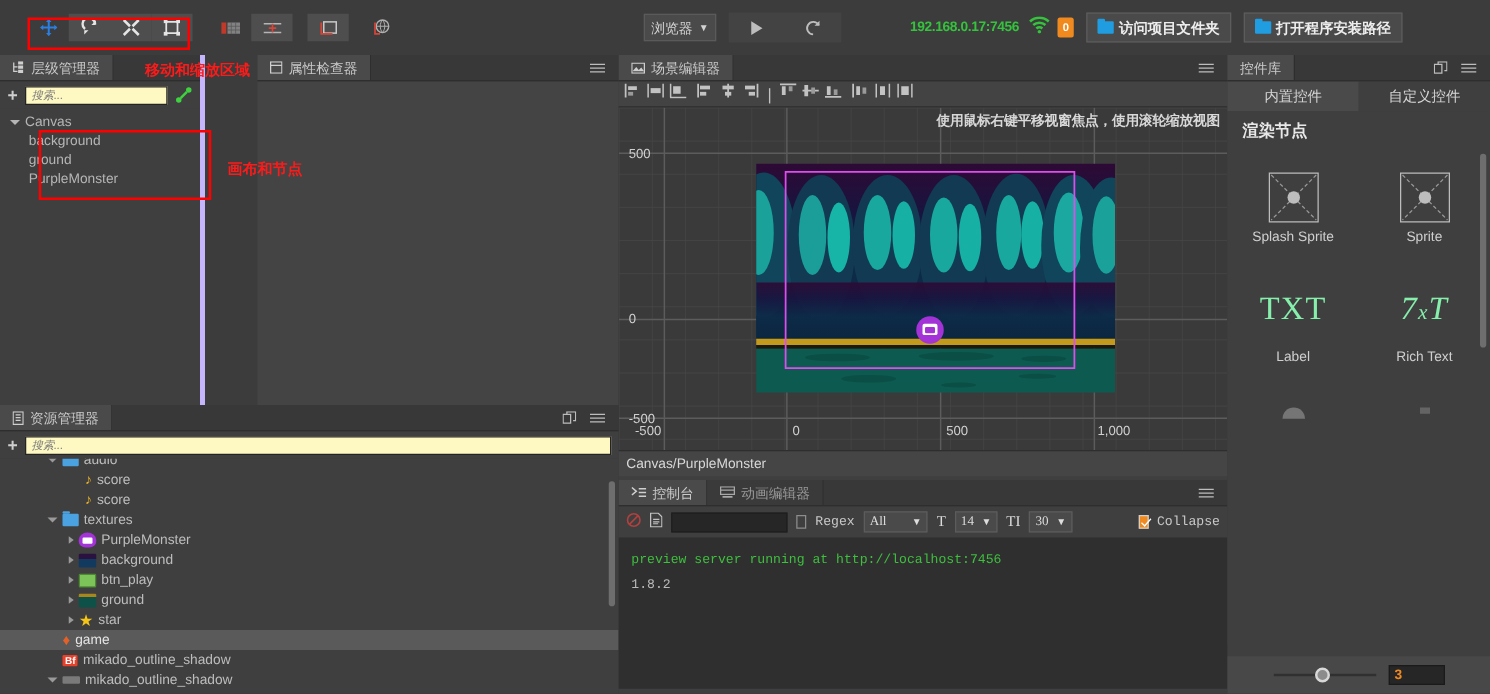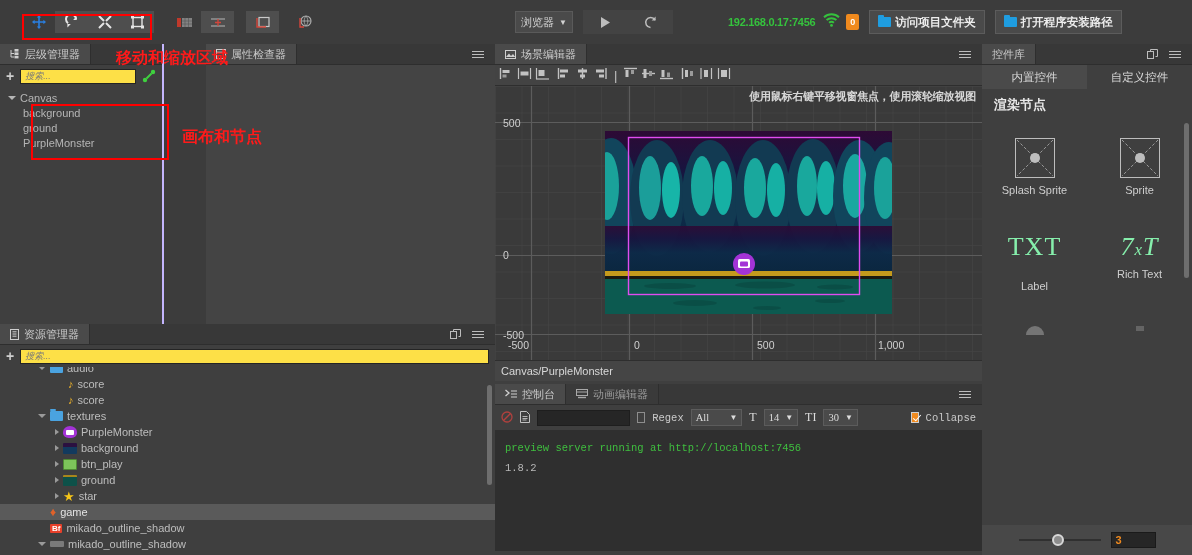--- a/index.html
+++ b/index.html
@@ -13,37 +13,37 @@
   .tab.inactive { background:#3a3a3a; color:#9a9a9a; }
   .tab-fill { flex:1; background:#383838; }
   .hamburger { width:18px; display:flex; flex-direction:column; justify-content:center;
                gap:2px; align-items:center; }
   .hamburger i { display:block; width:12px; height:1px; background:#bdbdbd; }
   .tab-icons { display:flex; align-items:center; gap:8px; padding:0 8px; background:#383838;}
 
   .srch-row { display:flex; align-items:center; height:22px; gap:6px; padding:0 6px;
               background:#3f3f3f; }
   .plus { color:#cfcfcf; font-size:14px; line-height:1; font-weight:bold; }
-  .srch { flex:1; height:15px; background:#fde047; border:1px solid #242424;
+  .srch { flex:1; height:15px; background:#fef9c3; border:1px solid #242424;
           font-size:9px; color:#7a7a7a; font-style:italic; padding:1px 4px;
           display:flex; align-items:center; }
 
   
   #toolbar { position:absolute; left:0; top:0; width:495px; height:44px; background:#3c3c3c;
              display:flex; align-items:center; padding-left:22px; gap:0px; }
   .tgrp { display:flex; align-items:center; }
   .tbtn { width:33px; height:22px; display:flex; align-items:center; justify-content:center;
           background:transparent; }
   .tbtn.grp { background:#4e4e4e; }
   .tbtn.grp2 { background:#4e4e4e; }
   .redbox { position:absolute; border:2px solid #ff0000; pointer-events:none; }
 
   
   #hier { position:absolute; left:0; top:44px; width:164px; height:280px; background:#3f3f3f;
-          border-right:2px solid #c4b5fd;}
+          border-right:4px solid #c4b5fd;}
   #propinsp { position:absolute; left:206px; top:44px; width:289px; height:280px;
               background:#3f3f3f; }
   .tree { font-size:11px; color:#b5b5b5; padding-top:3px; }
   .tnode { height:15px; display:flex; align-items:center; padding-left:8px; gap:4px;}
   .caret { width:0; height:0; border-left:4px solid #b5b5b5; border-top:3px solid transparent;
            border-bottom:3px solid transparent; }
   .caret.open { border-left:4px solid transparent; border-right:4px solid transparent;
                 border-top:4px solid #b5b5b5; border-bottom:none; }
 
   
@@ -122,21 +122,21 @@
   .wname { font-size:11px; color:#cfcfcf; }
   .txtglyph { font-family:"Liberation Serif", serif; color:#86efac; }
   .wslider { position:absolute; left:0; bottom:0; width:210px; height:30px; background:#484848;
              display:flex; align-items:center; justify-content:center; gap:10px; }
   .track { width:82px;height:2px;background:#303030;position:relative;}
   .knob { position:absolute;left:33px;top:-5px;width:12px;height:12px;border-radius:50%;
           background:#8c8c8c;border:2px solid #d8d8d8;}
   .numbox { width:45px;height:16px;background:#262626;border:1px solid #1a1a1a;color:#f08a1e;
             font-size:11px;display:flex;align-items:center;padding-left:4px;font-weight:bold;}
 
-  .redtext { position:absolute; color:#ff1a1a; font-size:16px; font-weight:bold;
+  .redtext { position:absolute; color:#ff1a1a; font-size:12px; font-weight:bold;
              z-index:30; white-space:nowrap; }
   .scroll-v { position:absolute; right:1px; width:5px; background:#6e6e6e; border-radius:3px; }
 </style>
 </head>
 <body>
 
 <div id="toolbar">
   <div class="tgrp">
     <div class="tbtn">
       <svg width="14" height="14" viewBox="0 0 14 14">
@@ -697,21 +697,21 @@
       </div>
     </div>
 
     <div class="wgrid" style="padding-top:36px;">
       <div class="wcell">
         <div class="txtglyph" style="font-size:26px;letter-spacing:1px;">TXT</div>
         <span class="wname" style="margin-top:12px">Label</span>
       </div>
       <div class="wcell">
         <div class="txtglyph" style="font-size:26px;font-style:italic;letter-spacing:1px;">7<span style="font-size:17px">x</span>T</div>
-        <span class="wname" style="">Rich Text</span>
+        <span class="wname" style="margin-top:12px">Rich Text</span>
       </div>
     </div>
 
     <div class="wgrid" style="padding-top:34px;opacity:.6">
       <div class="wcell">
         <div style="width:18px;height:9px;border-radius:9px 9px 0 0;background:#9a9a9a;"></div>
       </div>
       <div class="wcell">
         <div style="width:8px;height:5px;background:#7d7d7d;"></div>
       </div>

